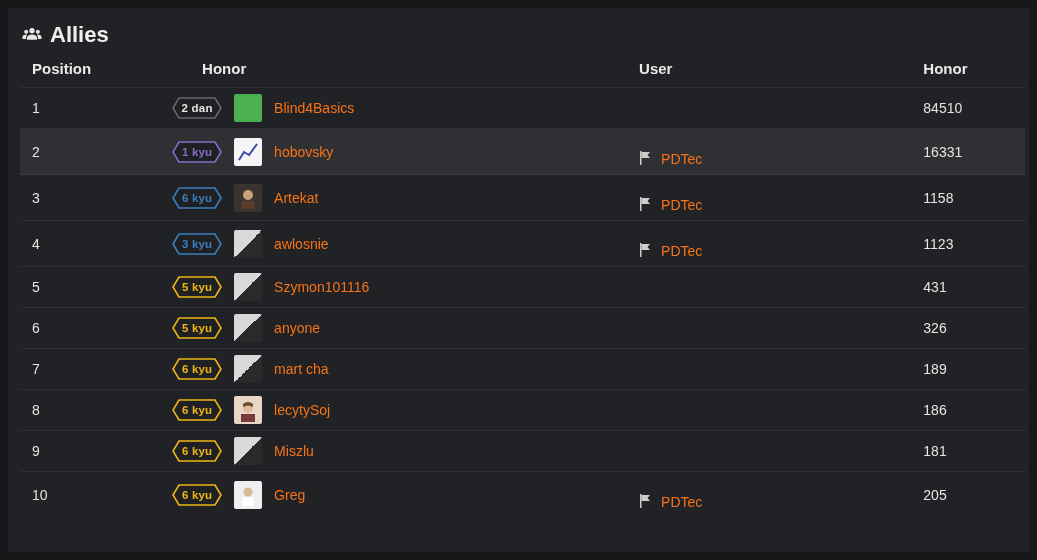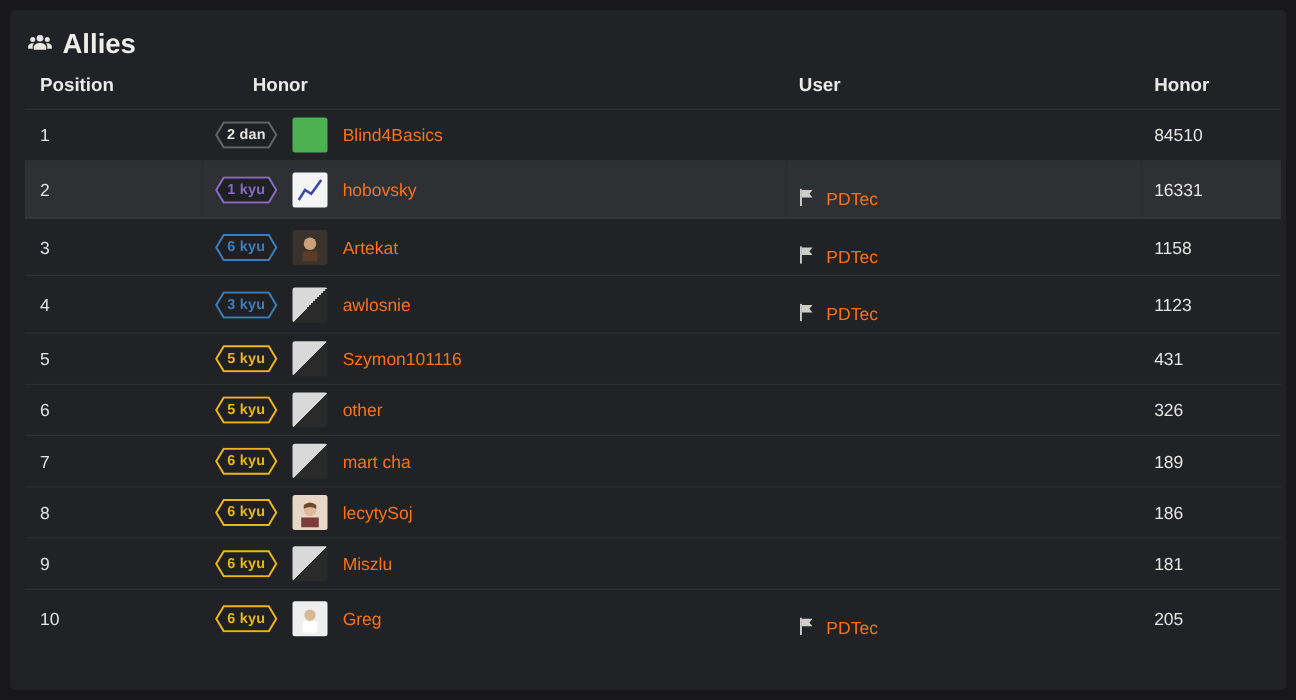--- a/index.html
+++ b/index.html
@@ -340,21 +340,21 @@
     <td>
       <div class="user-cell">
 
     <div class="rank" style="color:#ecb613">
       <svg viewBox="0 0 50 22" preserveAspectRatio="none">
         <polygon points="7,1 43,1 49,11 43,21 7,21 1,11" fill="#1f2023" stroke="#ecb613" stroke-width="1.6"></polygon>
       </svg>
       <span>5 kyu</span>
     </div>
         <div class="avatar av-bw"></div>
-        <a href="#" class="link">other</a>
+        <a href="#" class="link">anyone</a>
       </div>
     </td>
     <td></td>
     <td class="c-honor">326</td>
   </tr>
 
   <tr class="">
     <td class="c-pos">7</td>
     <td>
       <div class="user-cell">

